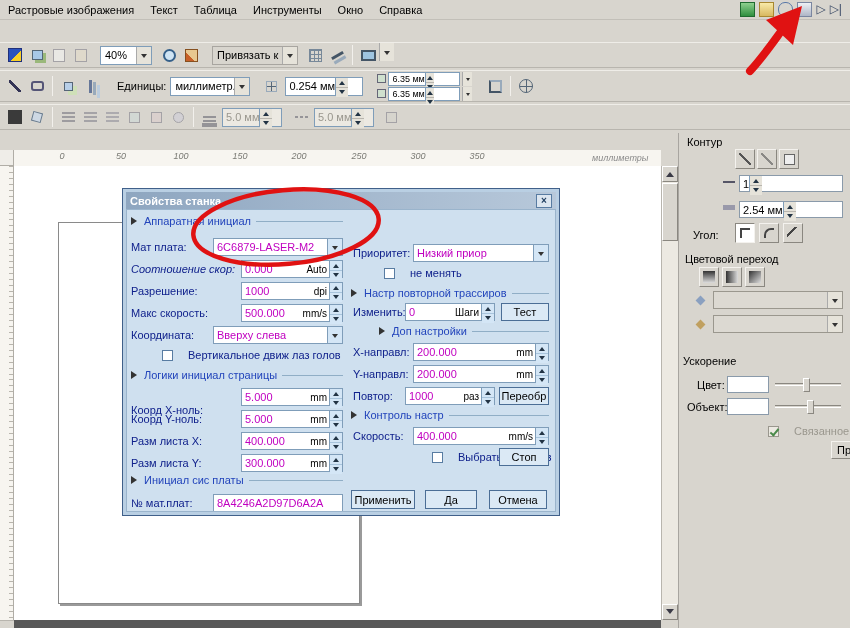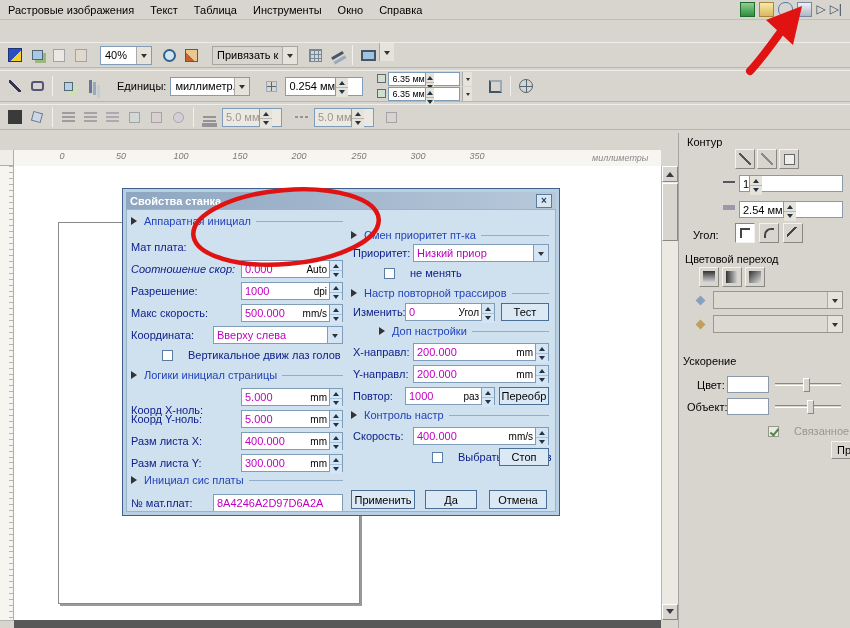--- a/index.html
+++ b/index.html
@@ -409,20 +409,24 @@
   </div>
   <div class="dlg-body">
 
     <div class="sect" style="left:4px;top:5px;width:212px;">
       <span class="tri"></span>
       <span>Аппаратная инициал</span>
       <span class="line"></span>
     </div>
 
     <div class="dlg-lbl" style="left:4px;top:31px;">Мат плата:</div>
+    <div class="dcombo" style="left:86px;top:28px;width:130px;">
+      <span class="txt mag">6C6879-LASER-M2</span>
+      <span class="darr"></span>
+    </div>
 
     <div class="dlg-lbl" style="left:4px;top:53px;font-style:italic;">Соотношение скор:</div>
     <div class="dfld" style="left:114px;top:50px;width:102px;">
       <span class="mag">0.000</span>
       <span class="unit">Auto</span>
       <span class="spin">
           <span class="up"></span>
           <span class="dn"></span>
         </span>
     </div>
@@ -508,25 +512,20 @@
       <span class="tri"></span>
       <span>Инициал сис платы</span>
       <span class="line"></span>
     </div>
 
     <div class="dlg-lbl" style="left:4px;top:287px;">№ мат.плат:</div>
     <div class="dfld" style="left:86px;top:284px;width:130px;">
       <span class="mag">8A4246A2D97D6A2A</span>
     </div>
 
-    <div class="sect" style="left:224px;top:19px;width:198px;">
-      <span class="tri"></span>
-      <span>Смен приоритет пт-ка</span>
-      <span class="line"></span>
-    </div>
 
     <div class="dlg-lbl" style="left:226px;top:37px;">Приоритет:</div>
     <div class="dcombo" style="left:286px;top:34px;width:136px;">
       <span class="txt mag">Низкий приор</span>
       <span class="darr"></span>
     </div>
 
     <div class="chkrow" style="left:228px;top:57px;">
       <span class="chk"></span>
       <span class="dlg-lbl" style="position:static;">не менять</span>
@@ -534,21 +533,21 @@
 
     <div class="sect" style="left:224px;top:77px;width:198px;">
       <span class="tri"></span>
       <span>Настр повторной трассиров</span>
       <span class="line"></span>
     </div>
 
     <div class="dlg-lbl" style="left:226px;top:96px;">Изменить:</div>
     <div class="dfld" style="left:278px;top:93px;width:90px;">
       <span class="mag">0</span>
-      <span class="unit">Угол</span>
+      <span class="unit">Шаги</span>
       <span class="spin">
           <span class="up"></span>
           <span class="dn"></span>
         </span>
     </div>
     <div class="dbtn" style="left:374px;top:93px;width:48px;">Тест</div>
 
     <div class="sect" style="left:224px;top:115px;width:198px;padding-left:28px;">
       <span class="tri"></span>
       <span>Доп настройки</span>

